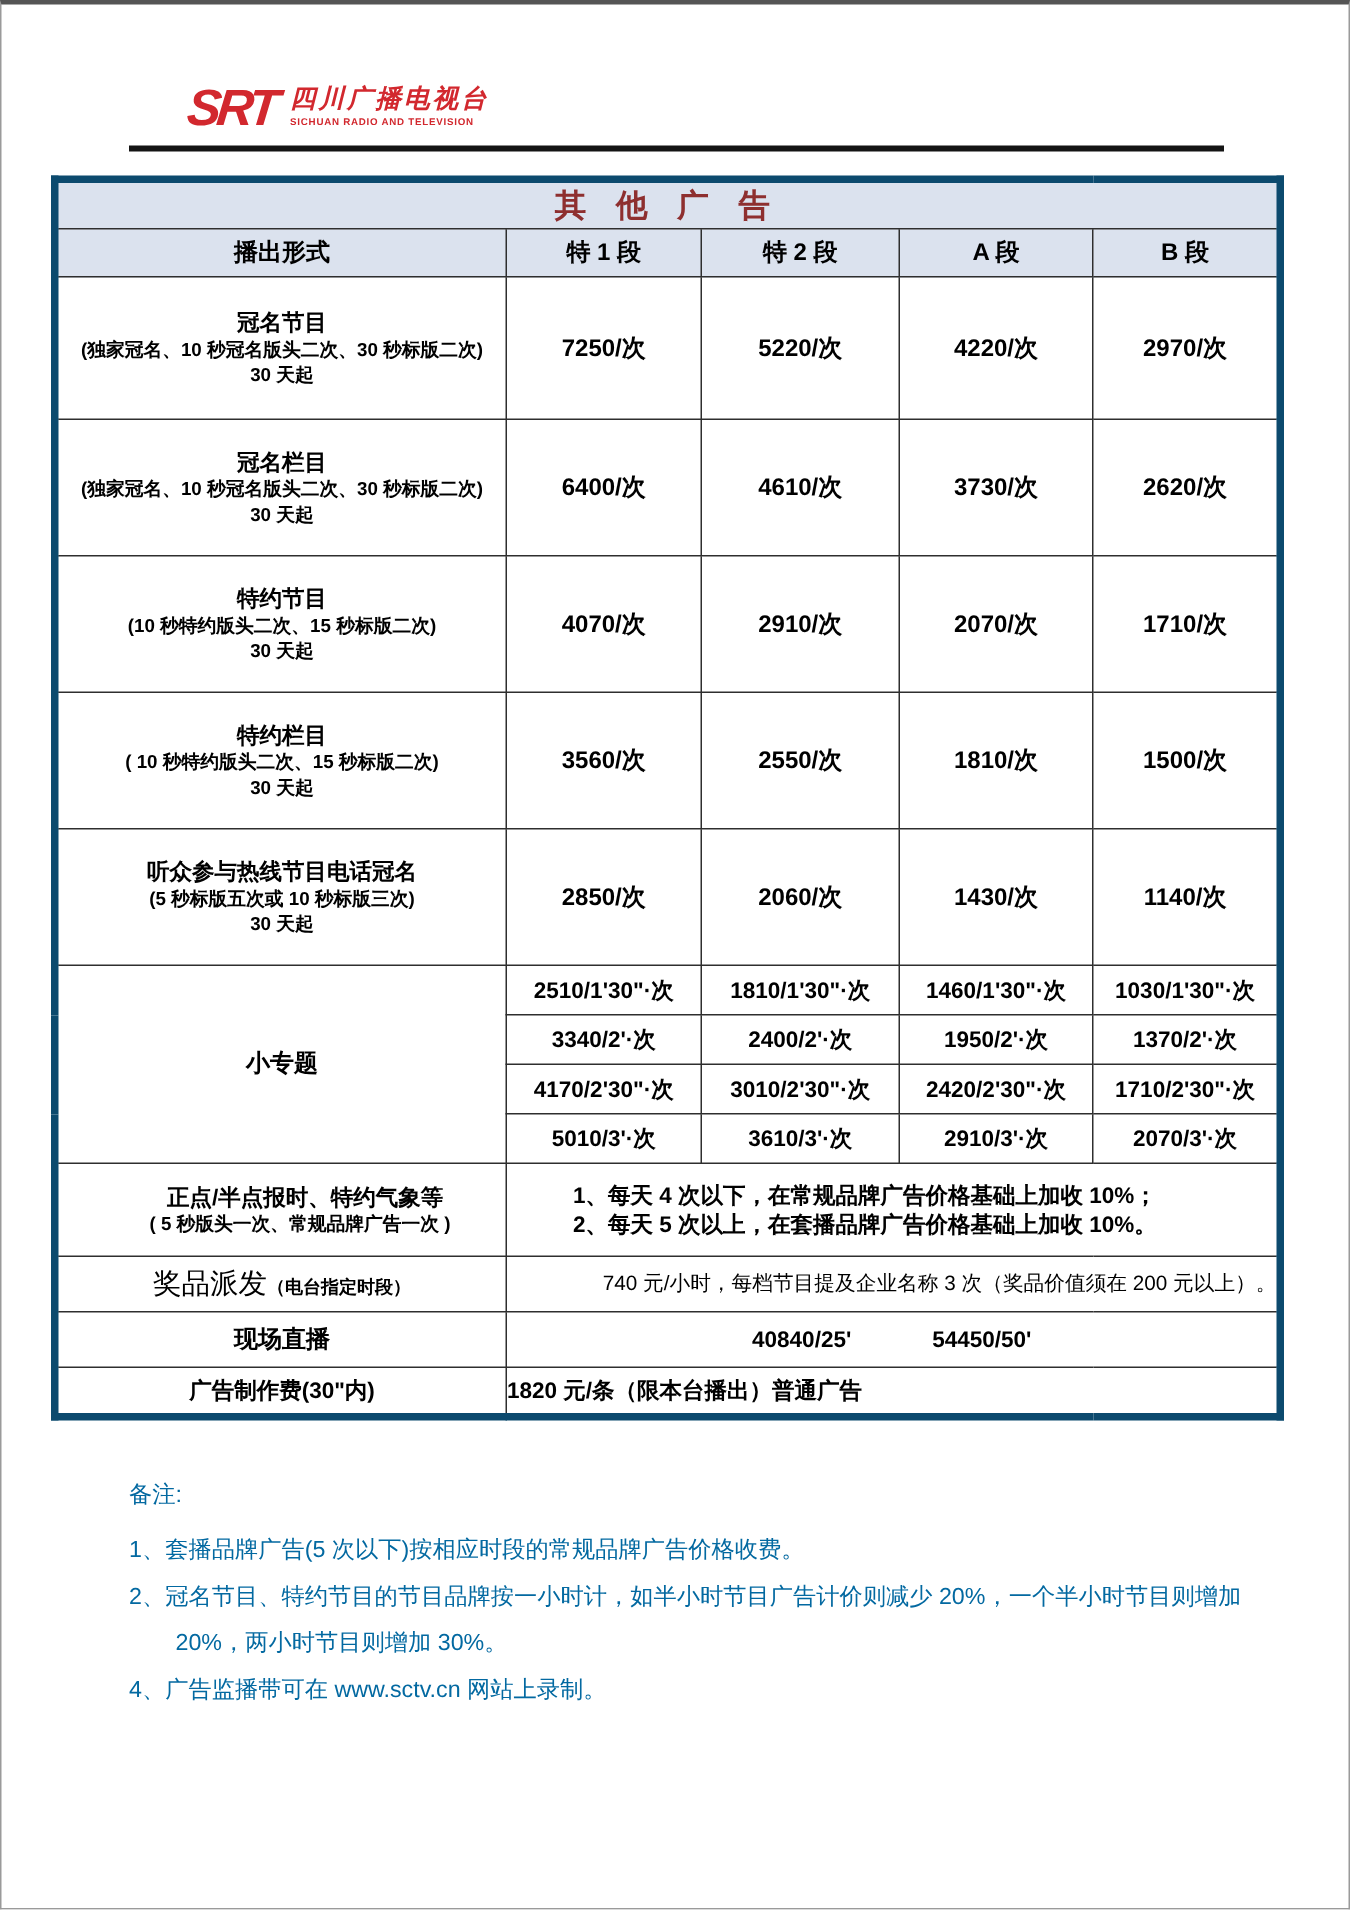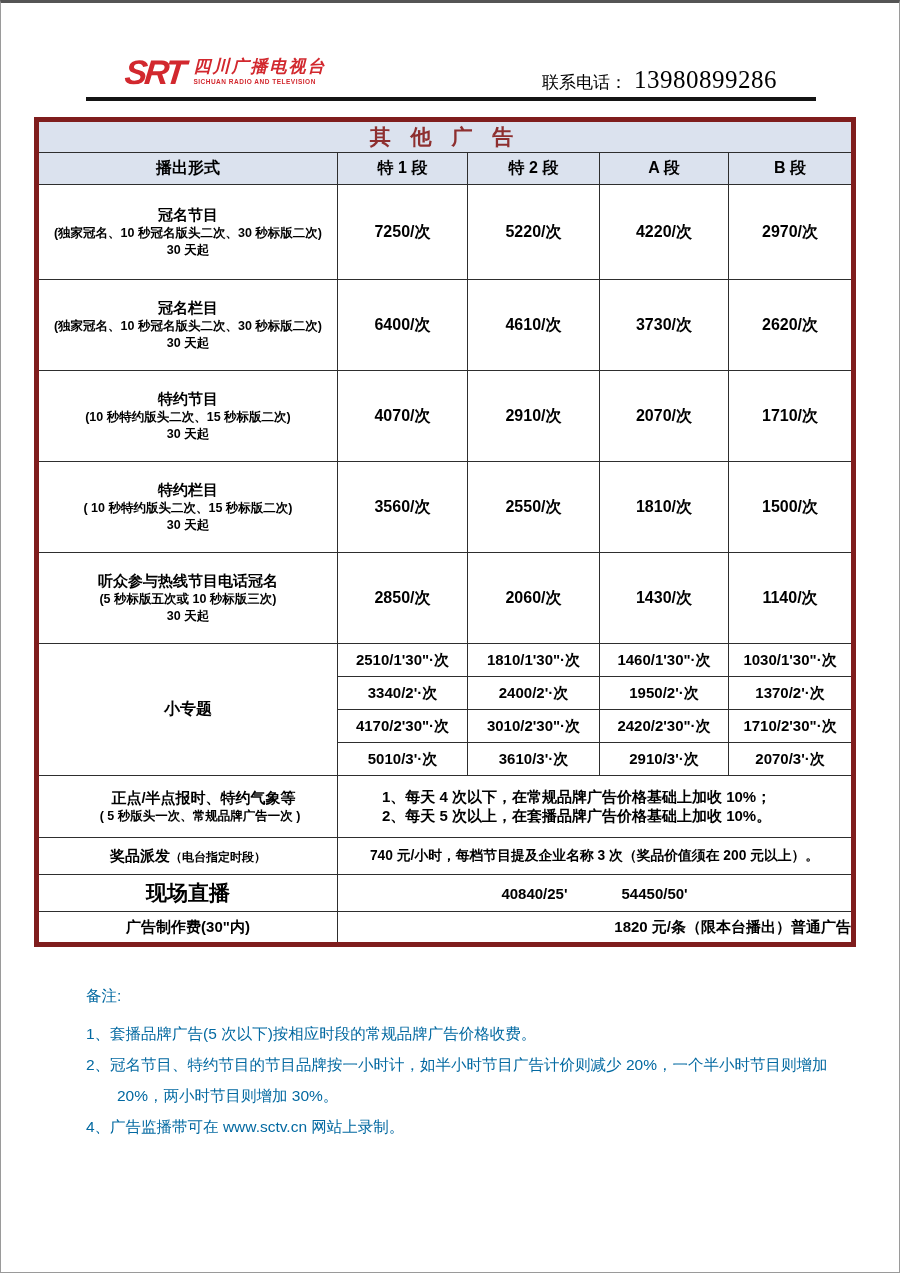--- a/index.html
+++ b/index.html
@@ -39,21 +39,21 @@
     font-family:"Liberation Serif", serif;
   }
   .contact-label { font-size:17px; }
   .contact-phone { font-size:25px; letter-spacing:0.5px; }
   .header-rule { position:absolute; left:85px; top:94px; width:730px; height:4px; background:#141414; }
 
   
   table.price-table {
     position:absolute; left:33px; top:114px;
     width:657px; table-layout:fixed; border-collapse:collapse;
-    border:5px solid #7f1d1d;
+    border:5px solid #0c4a6e;
   }
   .price-table td, .price-table th { border:1.5px solid #2e2e2e; padding:0; vertical-align:middle; }
 
   tr.title-row td {
     height:33px; background:#dbe2ee; color:#8e2f2f;
     font-size:21px; font-weight:800; text-align:center; letter-spacing:7px;
   }
   tr.head-row th {
     height:32px; background:#dbe2ee;
     font-size:16px; font-weight:800; text-align:center;
@@ -79,53 +79,49 @@
     display:flex; flex-direction:column; justify-content:space-evenly; height:100%;
   }
   .time-label-inner { text-align:center; padding:4px 0; }
   .time-name { font-size:15px; font-weight:800;padding-left:31px; }
   .time-desc { font-size:12.5px; font-weight:700;margin-left:24px; }
   .time-content-inner { text-align:left; padding:4px 0 4px 44px; }
   .time-line { font-size:15px; font-weight:700; }
 
   tr.prize-row { height:37px; }
   .prize-label { text-align:center; }
-  .prize-name { font-size:15px; font-weight:700; }
+  .prize-name { font-size:19px; font-weight:400; }
   .prize-desc { font-size:12px; font-weight:700; }
-  .prize-content { font-size:13.8px; font-weight:700; text-align:center; padding-left:3px; white-space:nowrap; }
+  .prize-content { font-size:13.8px; font-weight:400; text-align:right; padding-left:3px; white-space:nowrap; }
 
   tr.live-row { height:37px; }
-  .live-label { text-align:center; font-size:21px; font-weight:800; }
+  .live-label { text-align:center; font-size:16px; font-weight:800; }
   .live-content { text-align:center; font-size:15px; font-weight:700; }
   .live-content span { margin:0 27px; }
 
   tr.prod-row { height:33px; }
   .prod-label { text-align:center; font-size:15px; font-weight:800; }
-  .prod-content { text-align:right; font-size:15px; font-weight:700; }
+  .prod-content { text-align:left; font-size:15px; font-weight:700; }
 
   
   .notes { position:absolute; left:85px; top:983px; width:768px; font-size:15.5px; color:#0369a1; }
   .notes-title { margin-bottom:11px; }
   .note-item { padding-left:2em; text-indent:-2em; line-height:2.0; }
 </style>
 </head>
 <body>
 
 <div class="page">
 
   <div class="logo">
     <span class="logo-abbr">SRT</span>
     <span class="logo-textblock">
       <span class="logo-cn" style="display:block;">四川广播电视台</span>
       <span class="logo-en" style="display:block;">SICHUAN RADIO AND TELEVISION</span>
     </span>
-  </div>
-  <div class="contact">
-    <span class="contact-label">联系电话：</span>
-    <span class="contact-phone">13980899286</span>
   </div>
   <div class="header-rule"></div>
 
   <table class="price-table">
     <colgroup>
       <col style="width:301px">
         <col style="width:130px">
         <col style="width:132px">
         <col style="width:129px">
         <col style="width:125px">

